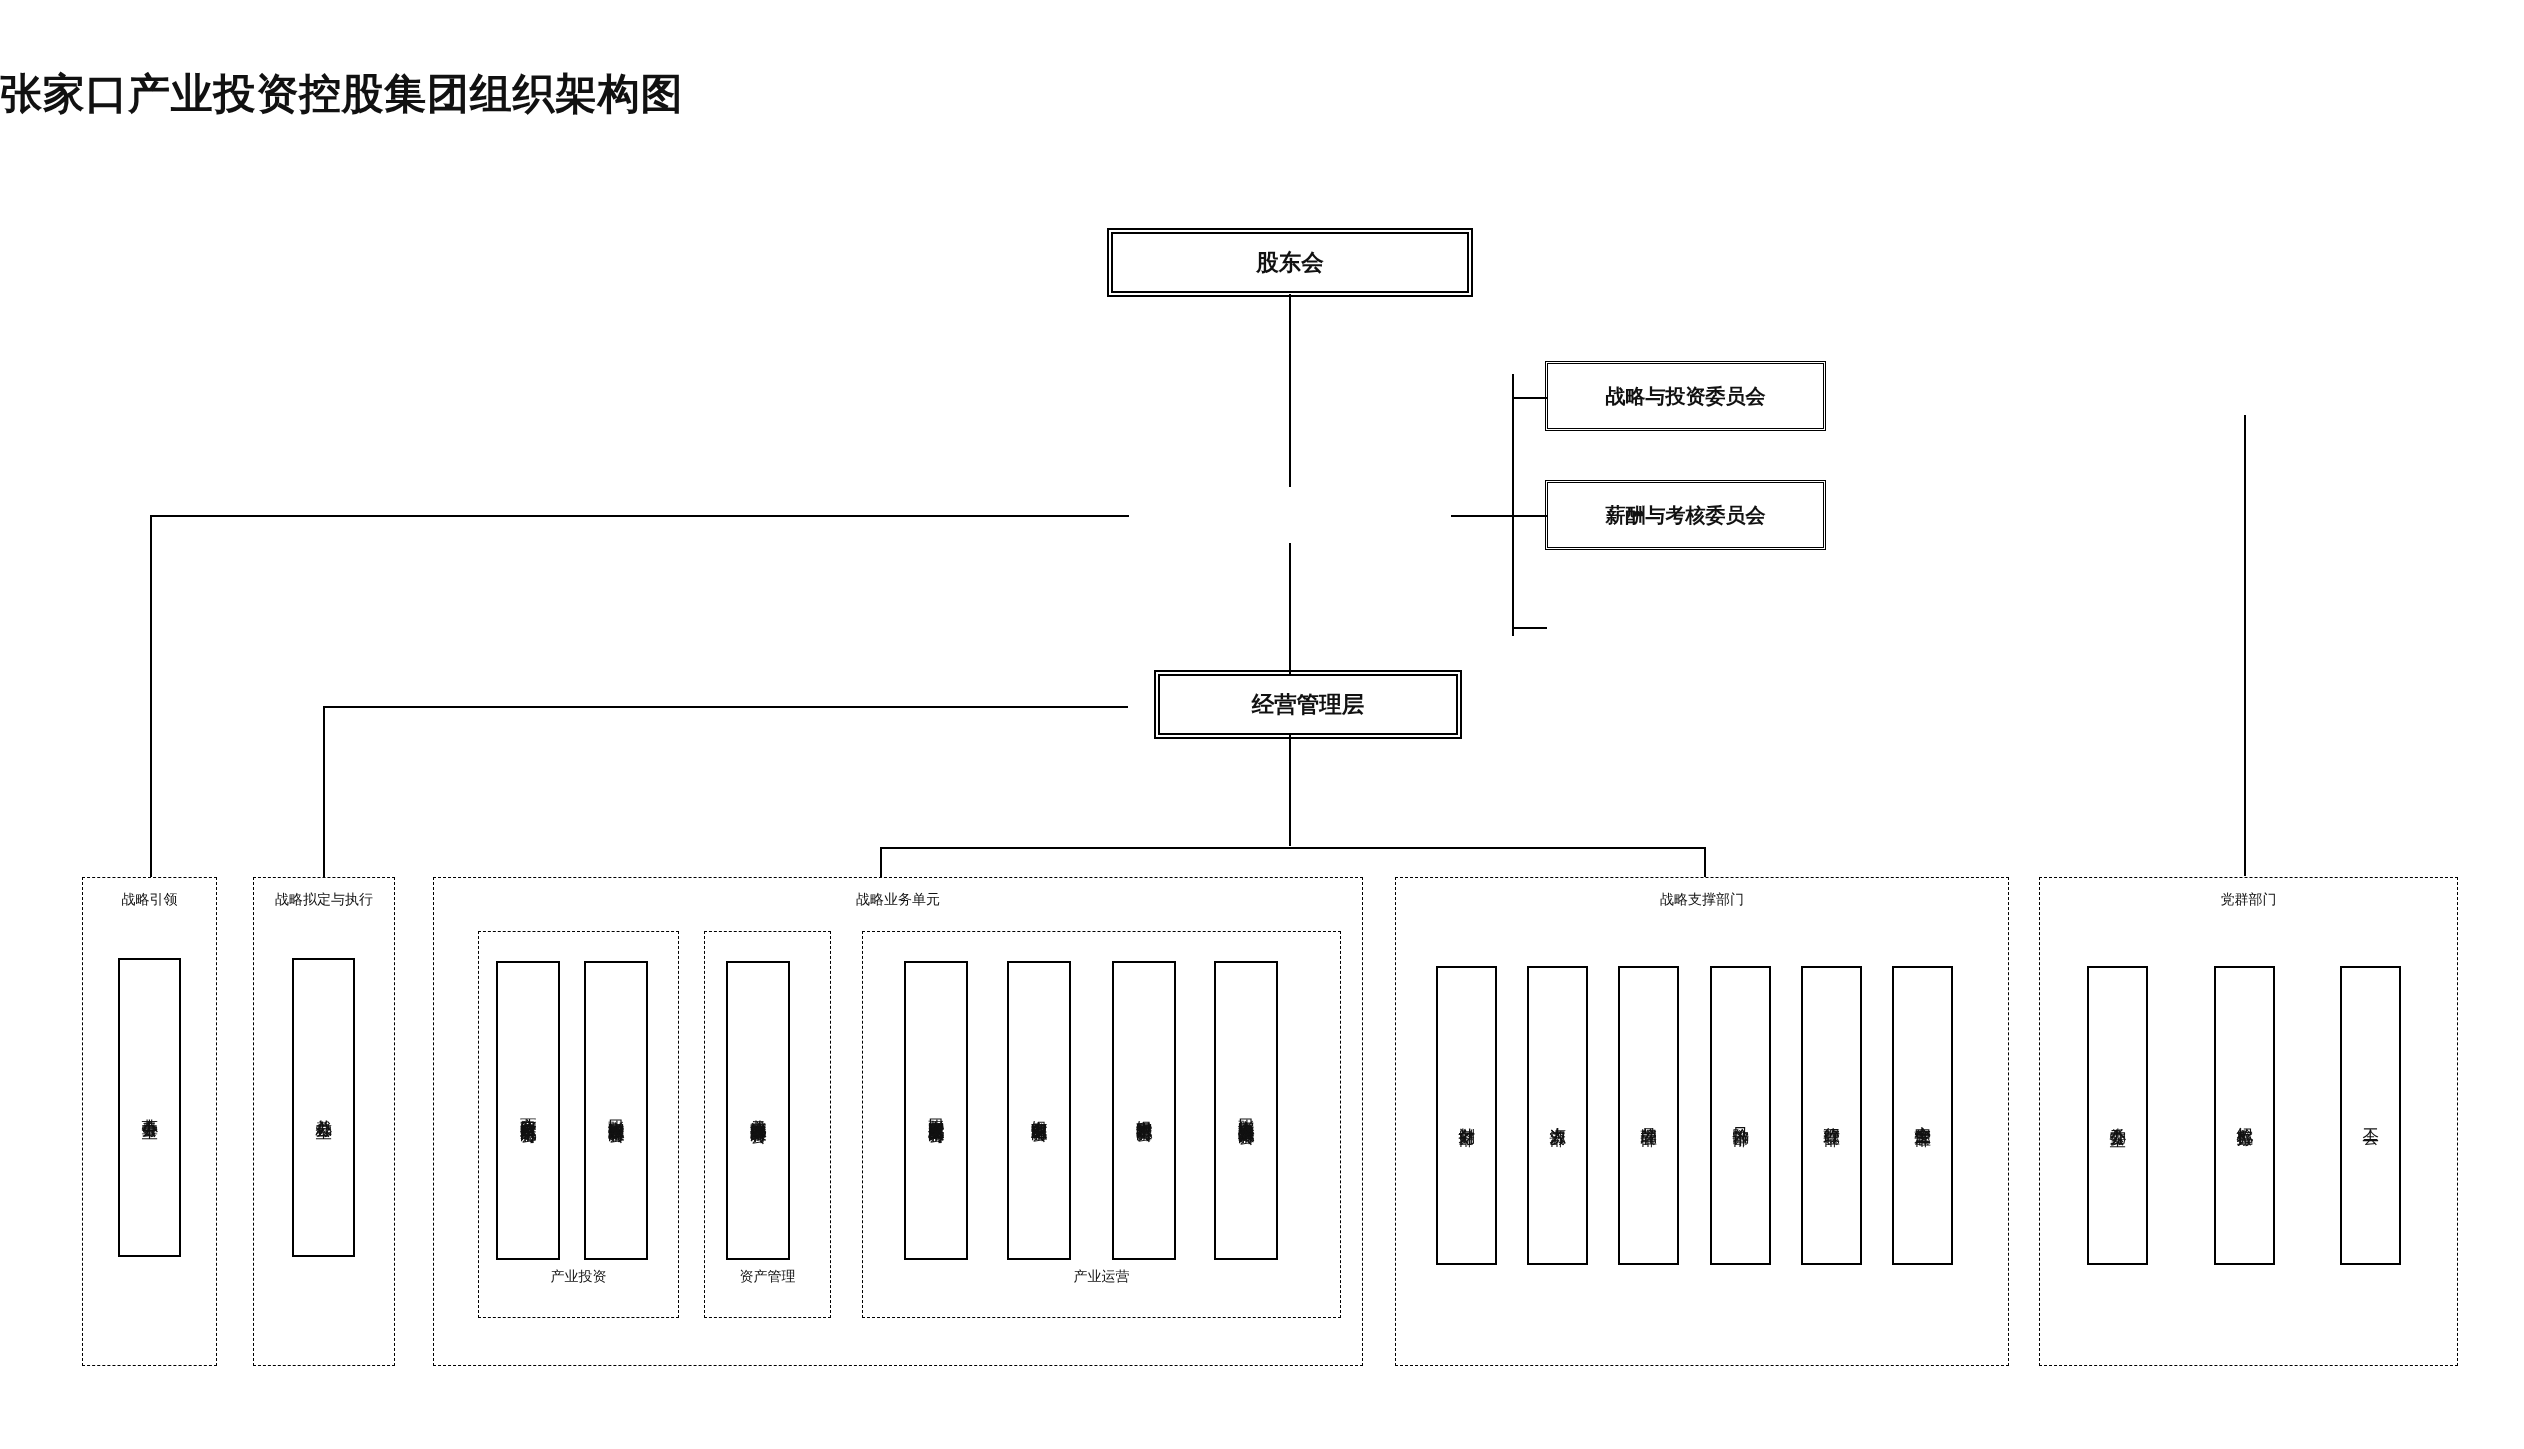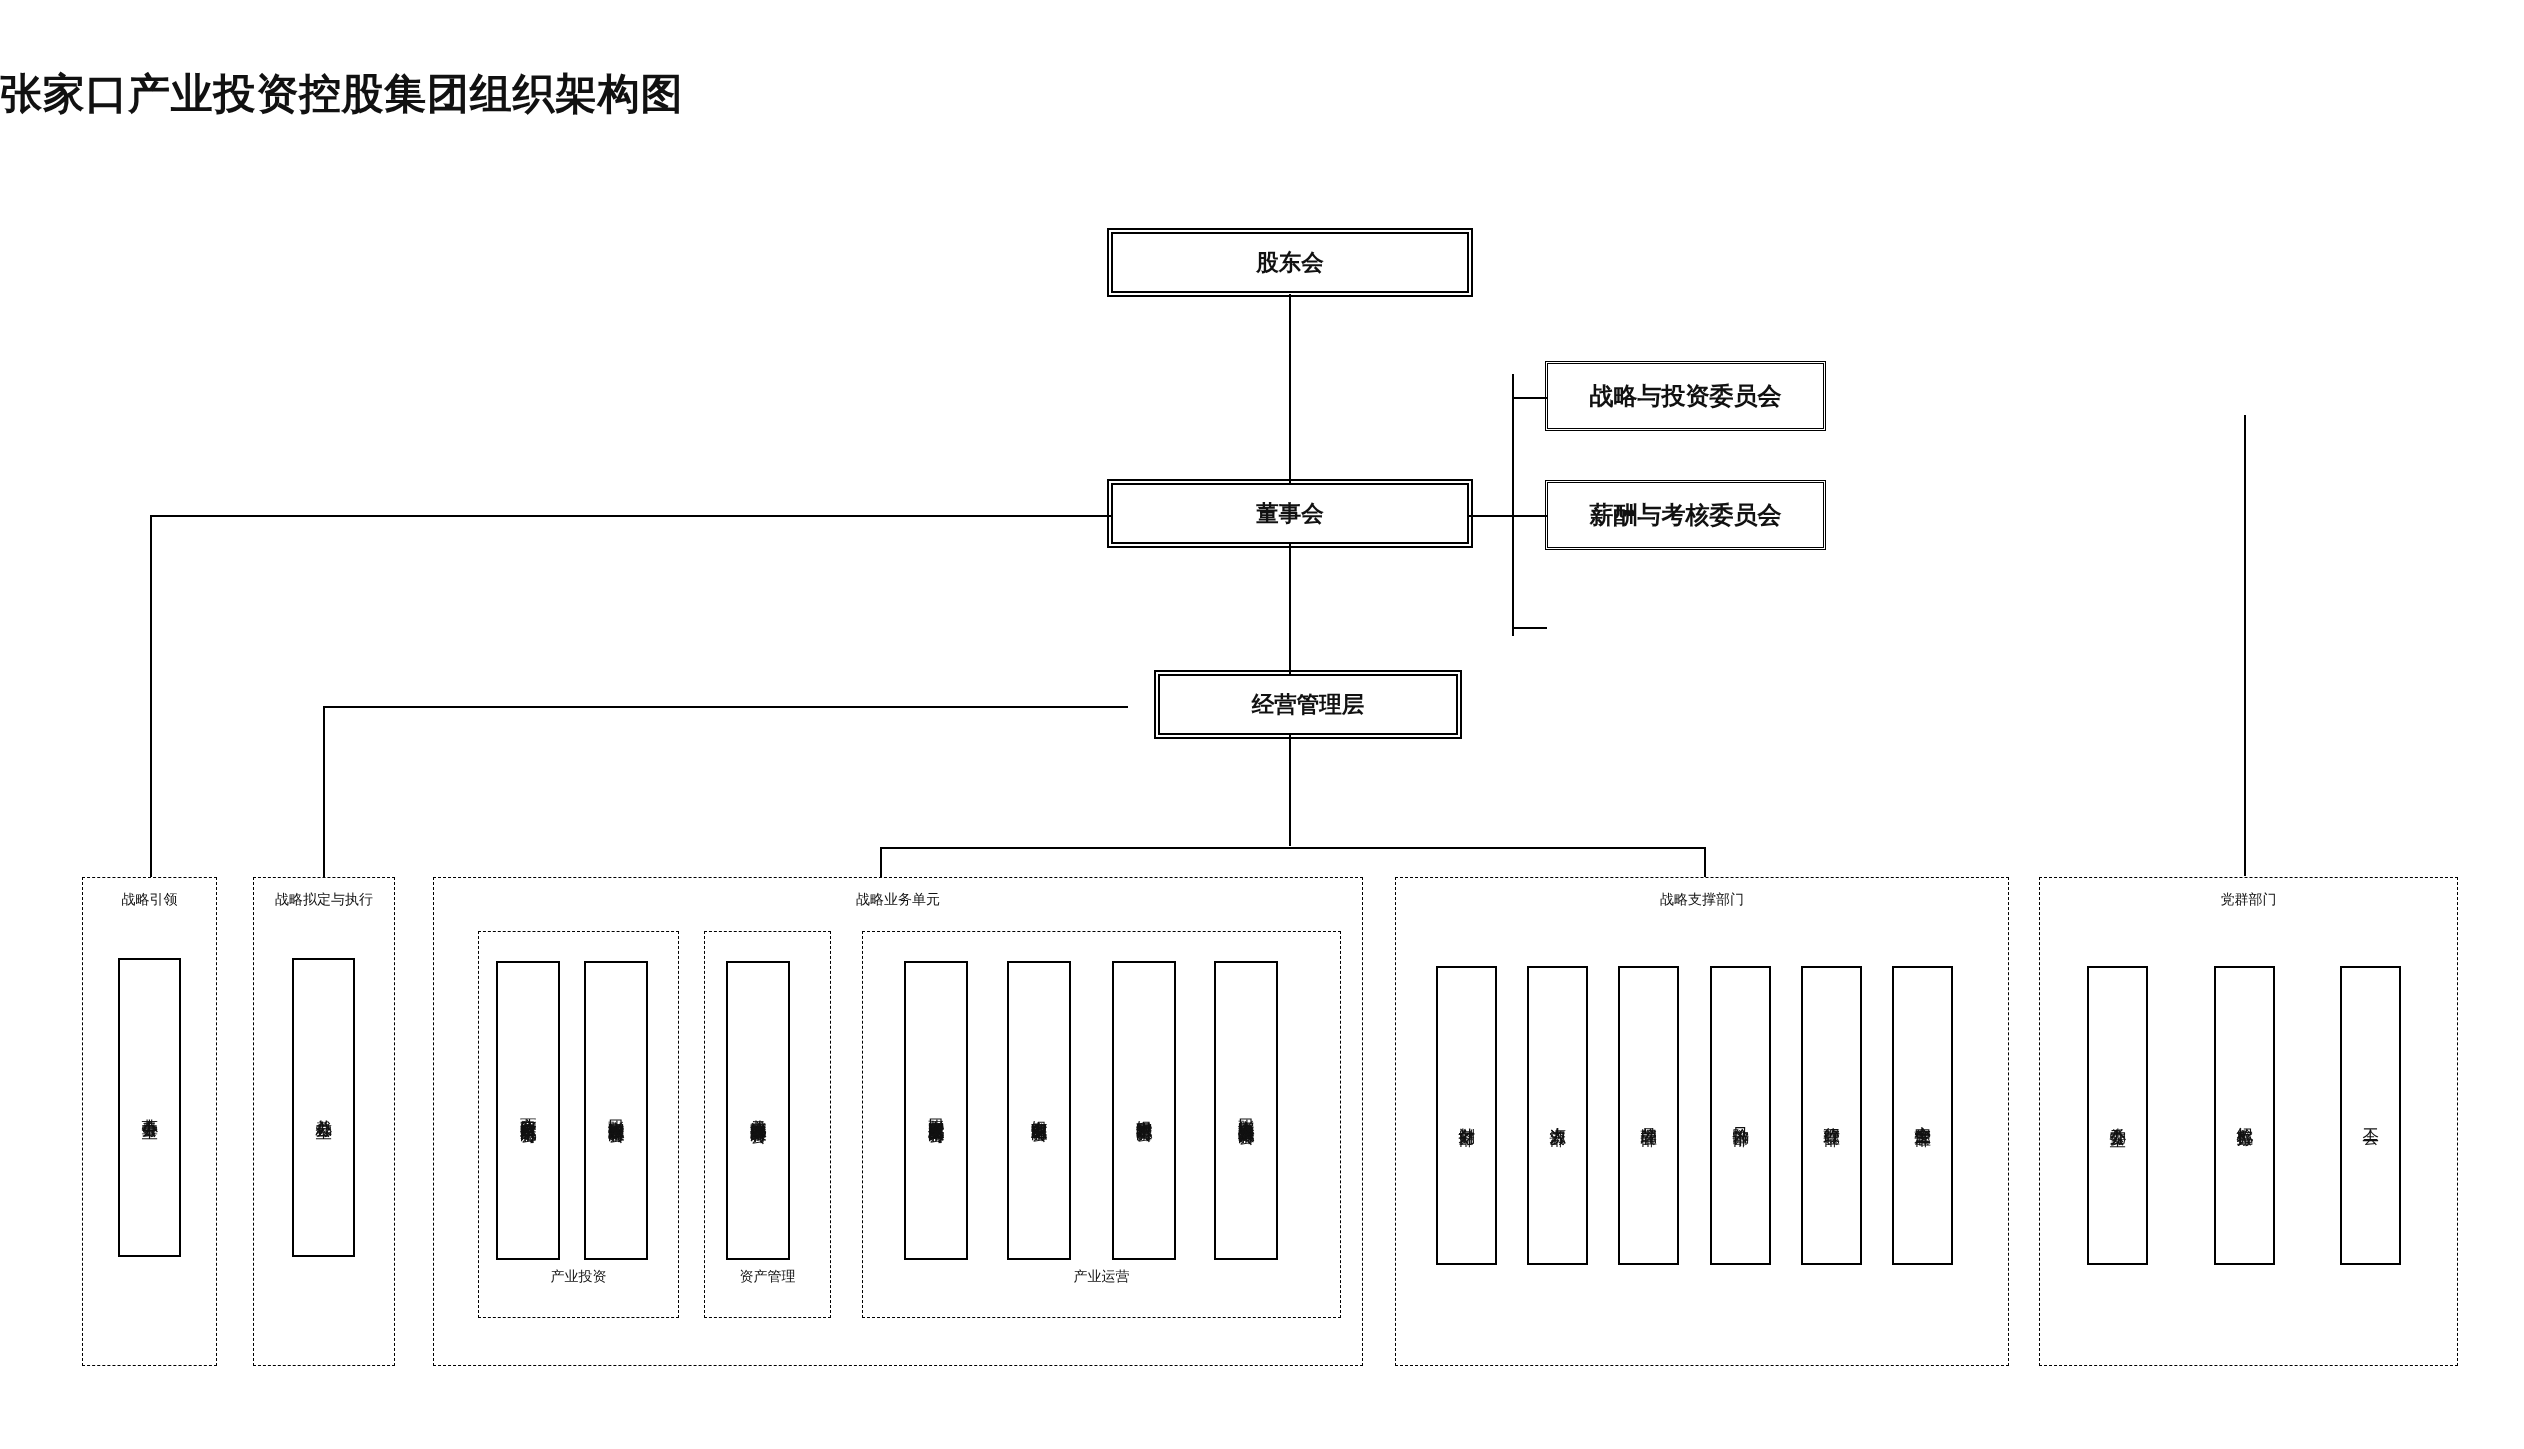--- a/index.html
+++ b/index.html
@@ -38,21 +38,21 @@
     outline-offset:2.2px;
     display:flex;
     align-items:center;
     justify-content:center;
     font-size:22.5px;
     font-weight:700;
     color:#111111;
     z-index:6;
   }
   .node.small{
-    font-size:24px;
+    font-size:20px;
     font-weight:700;
     outline-offset:1.5px;
     outline-width:1.5px;
     border-width:1.5px;
   }
 
   
   .leaf{
     position:absolute;
     box-sizing:border-box;
@@ -129,23 +129,20 @@
   <div class="ln h" style="left:880px; top:847px; width:826px;"></div>
   <div class="ln v" style="left:880px; top:847px; height:30px;"></div>
   <div class="ln v" style="left:1704px; top:847px; height:30px;"></div>
 
   <div class="ln v" style="left:2244px; top:415px; height:461px;"></div>
 
   <div class="node" style="left:1111px; top:232px; width:358px; height:61px;text-align:right;">
     <span>股东会</span>
   </div>
 
-  <div class="node" style="left:1111px; top:483px; width:358px; height:61px;">
-    <span>董事会</span>
-  </div>
 
   <div class="node" style="left:1158px; top:674px; width:300px; height:61px;text-align:center;">
     <span>经营管理层</span>
   </div>
 
 
   <div class="node small" style="left:1547px; top:363px; width:277px; height:66px;">
     <span>战略与投资委员会</span>
   </div>
   <div class="node small" style="left:1547px; top:482px; width:277px; height:66px;">

